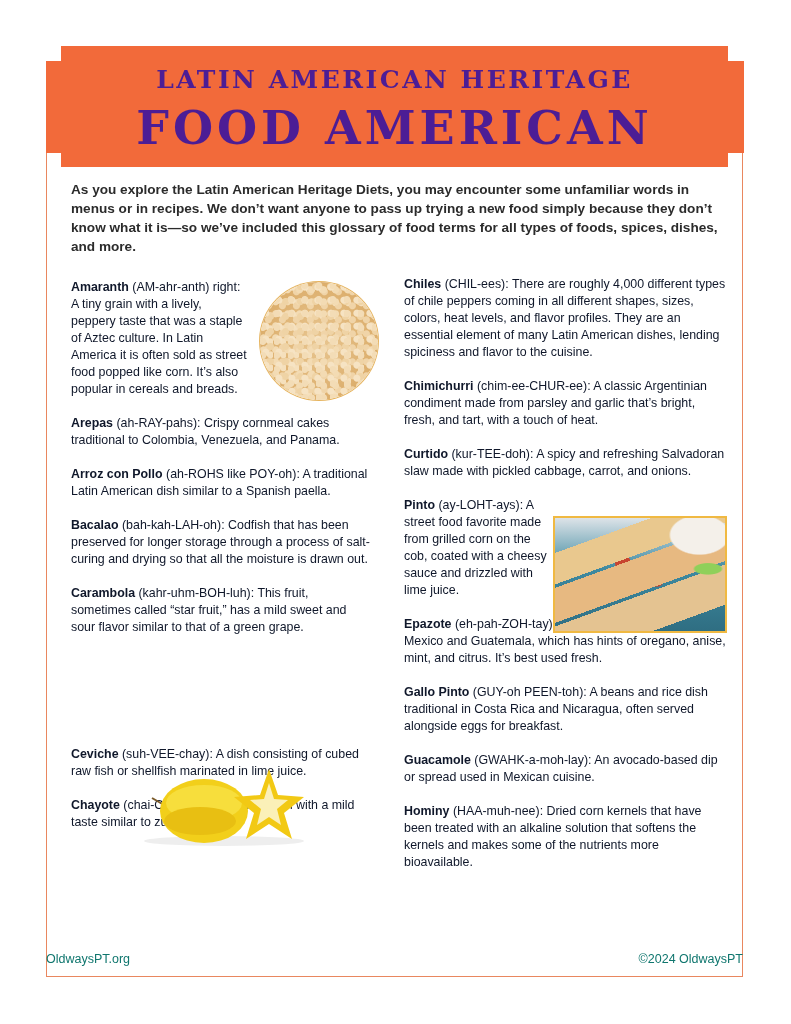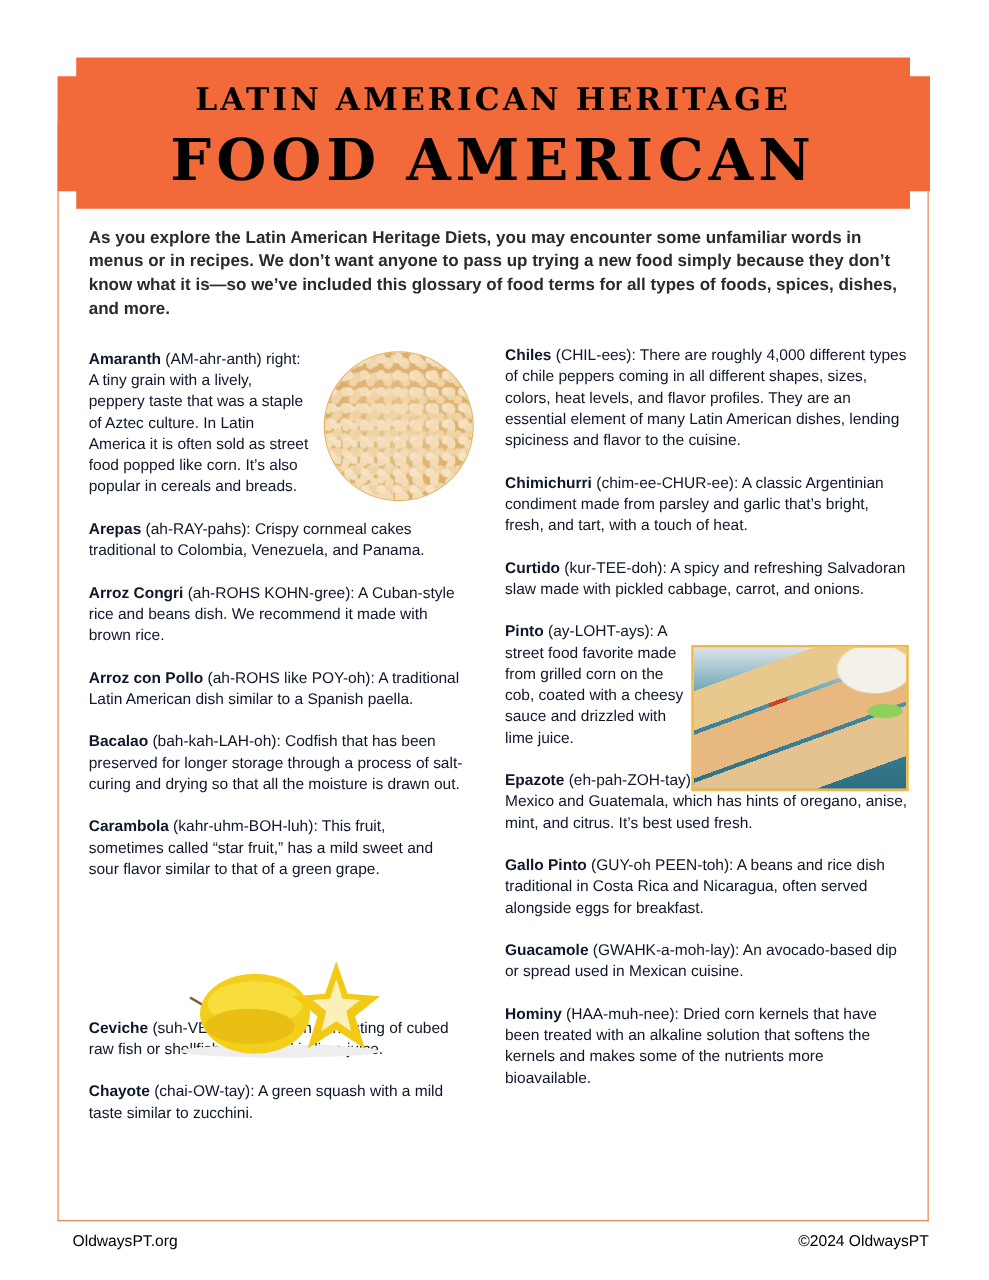--- a/index.html
+++ b/index.html
@@ -11,21 +11,21 @@
     position: absolute; left: 46px; top: 100px; width: 697px; height: 877px;
     border: 1.5px solid #e9875f; border-top: none; box-sizing: border-box;
   }
   .banner-tab {
     position: absolute; top: 61px; height: 92px; background: #f26a3a;
   }
   .banner-tab.left { left: 46px; width: 20px; }
   .banner-tab.right { left: 724px; width: 20px; }
   .banner {
     position: absolute; left: 61px; top: 46px; width: 667px; height: 121px;
-    background: #f26a3a; text-align: center; color: #000000;
+    background: #f26a3a; text-align: center; color: #4c1d95;
     font-family: "DejaVu Serif", "Liberation Serif", serif; font-weight: bold;
   }
   .banner .sub {
     position: absolute; left: 0; right: 0; top: 19px; font-size: 25px; letter-spacing: 2.5px;
   }
   .banner .main {
     position: absolute; left: 0; right: 0; top: 54px; font-size: 46px; letter-spacing: 4px; line-height: 56px;
   }
   .intro {
     position: absolute; left: 71px; top: 180px; width: 660px;
@@ -58,41 +58,40 @@
       radial-gradient(ellipse at 85% 15%, #f4f0ea 0 14%, transparent 15%),
       radial-gradient(ellipse at 90% 45%, #8fd05a 0 6%, transparent 7%),
       linear-gradient(160deg, transparent 0 20%, #e9c88e 20% 38%, transparent 38%),
       linear-gradient(160deg, transparent 0 40%, #e7b981 40% 60%, transparent 60%),
       linear-gradient(160deg, transparent 0 62%, #e4c391 62% 85%, transparent 85%),
       radial-gradient(circle at 40% 40%, #c8442f 0 6%, transparent 7%),
       radial-gradient(circle at 60% 55%, #c8442f 0 5%, transparent 6%),
       linear-gradient(180deg, #dde3e8 0%, #3e8aa0 45%, #2f6e82 100%);
   }
   .img-starfruit { position: absolute; left: 136px; top: 763px; width: 175px; height: 85px; }
-  .footer { position: absolute; top: 986px; font-size: 12.5px; color: #000000; margin-left: 12px; }
+  .footer { position: absolute; top: 952px; font-size: 12.5px; color: #0f766e; }
   .footer.left { left: 46px; }
   .footer.right { right: 48px; }
 </style>
 </head>
 <body>
 
 <div class="frame"></div>
 <div class="banner-tab left"></div>
 <div class="banner-tab right"></div>
 <div class="banner">
   <div class="sub">LATIN AMERICAN HERITAGE</div>
   <div class="main">FOOD AMERICAN</div>
 </div>
 
 <div class="intro">As you explore the Latin American Heritage Diets, you may encounter some unfamiliar words in menus or in recipes. We don’t want anyone to pass up trying a new food simply because they don’t know what it is—so we’ve included this glossary of food terms for all types of foods, spices, dishes, and more.</div>
 
 <div class="col left">
   <p class="entry narrow"><b>Amaranth</b><span> (AM-ahr-anth)</span><span> right: A tiny grain with a lively, peppery taste that was a staple of Aztec culture. In Latin America it is often sold as street food popped like corn. It’s also popular in cereals and breads.</span></p>
   <p class="entry"><b>Arepas</b><span> (ah-RAY-pahs)</span><span>: Crispy cornmeal cakes traditional to Colombia, Venezuela, and Panama.</span></p>
-  <p class="entry"><b>Arroz Congri</b><span> (ah-ROHS KOHN-gree)</span><span>: A Cuban-style rice and beans dish. We recommend it made with brown rice.</span></p>
   <p class="entry"><b>Arroz con Pollo</b><span> (ah-ROHS like POY-oh)</span><span>: A traditional Latin American dish similar to a Spanish paella.</span></p>
   <p class="entry"><b>Bacalao</b><span> (bah-kah-LAH-oh)</span><span>: Codfish that has been preserved for longer storage through a process of salt-curing and drying so that all the moisture is drawn out.</span></p>
   <p class="entry" style="margin-bottom:110px"><b>Carambola</b><span> (kahr-uhm-BOH-luh)</span><span>: This fruit, sometimes called “star fruit,” has a mild sweet and sour flavor similar to that of a green grape.</span></p>
   <p class="entry"><b>Ceviche</b><span> (suh-VEE-chay)</span><span>: A dish consisting of cubed raw fish or shellfish marinated in lime juice.</span></p>
   <p class="entry"><b>Chayote</b><span> (chai-OW-tay)</span><span>: A green squash with a mild taste similar to zucchini.</span></p>
 </div>
 
 <div class="col right">
   <p class="entry"><b>Chiles</b><span> (CHIL-ees)</span><span>: There are roughly 4,000 different types of chile peppers coming in all different shapes, sizes, colors, heat levels, and flavor profiles. They are an essential element of many Latin American dishes, lending spiciness and flavor to the cuisine.</span></p>
   <p class="entry"><b>Chimichurri</b><span> (chim-ee-CHUR-ee)</span><span>: A classic Argentinian condiment made from parsley and garlic that’s bright, fresh, and tart, with a touch of heat.</span></p>

